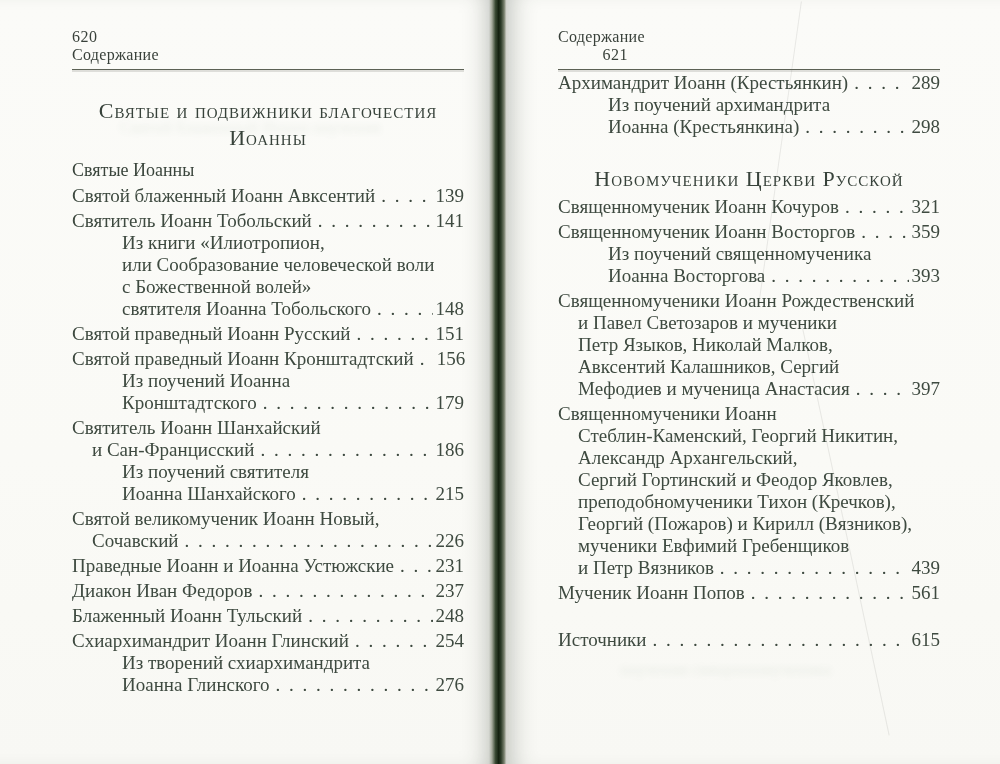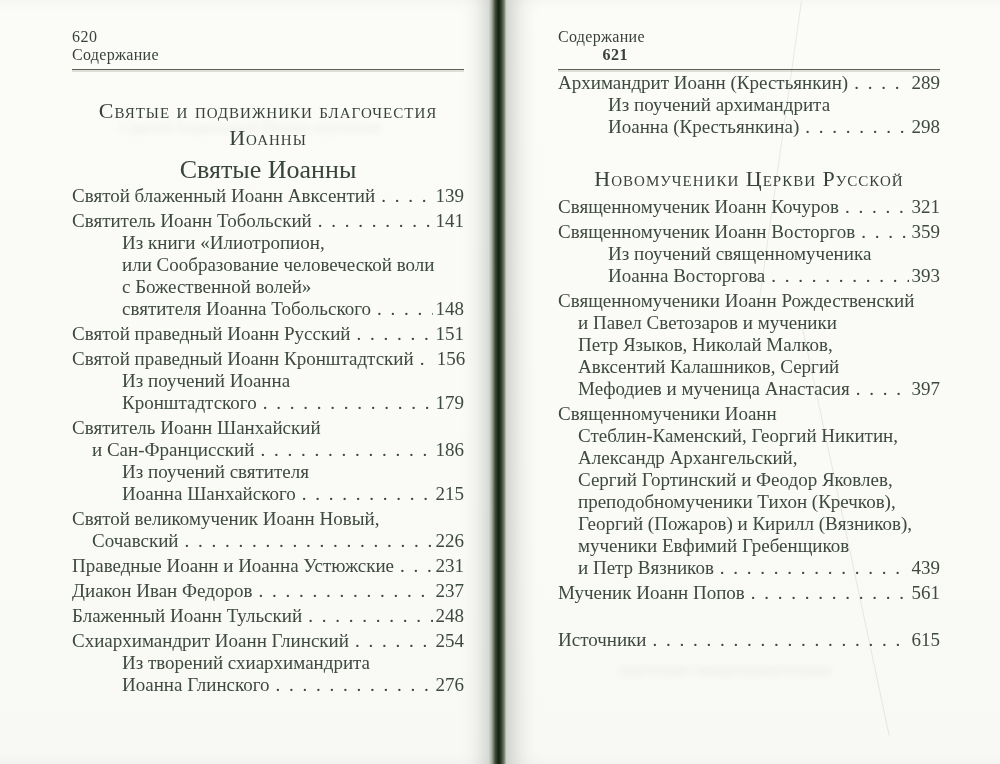--- a/index.html
+++ b/index.html
@@ -28,30 +28,30 @@
       rgba(190,193,184,0) 0%, #a8ac9f 14%, #3a4a34 32%, #13200f 48%,
       #2c3b28 60%, #79816e 76%, rgba(214,214,208,.75) 88%, rgba(255,255,255,0) 100%);
   }
   .page-header{
     display:flex;align-items:baseline;
     border-bottom:1px solid #5c6155;
     box-shadow:0 2px 0 rgba(92,97,85,.18);
     padding-bottom:5px;font-size:16px;color:#39413a;flex-direction:column;
   }
   .page-header .no{width:70px;letter-spacing:.5px;}
-  .page-header .no.right-no{text-align:right;font-weight:bold;}
+  .page-header .no.right-no{text-align:right;}
   .page-header .run-title{flex:1;text-align:center;letter-spacing:.3px;}
   .page-content{margin-top:2px;}
   .section-heading{
     text-align:center;font-variant:small-caps;
     font-size:22px;letter-spacing:1px;color:#37423a;
     margin:27px 0 4px;line-height:27px;
   }
   .subheading{
-    text-align:center;font-size:26px;color:#39443b;
+    text-align:left;font-size:18px;color:#39443b;
     margin:8px 0 4px;line-height:22px;
   }
   .toc-entry{margin:0 0 3px 0;}
   .line{display:flex;align-items:baseline;line-height:22px;font-size:19px;}
   .line .t{white-space:nowrap;}
   .line.ind1{padding-left:20px;}
   .line.ind2{padding-left:50px;}
   .leader{
     flex:1;overflow:hidden;white-space:nowrap;
     margin:0 3px 0 6px;min-width:14px;

